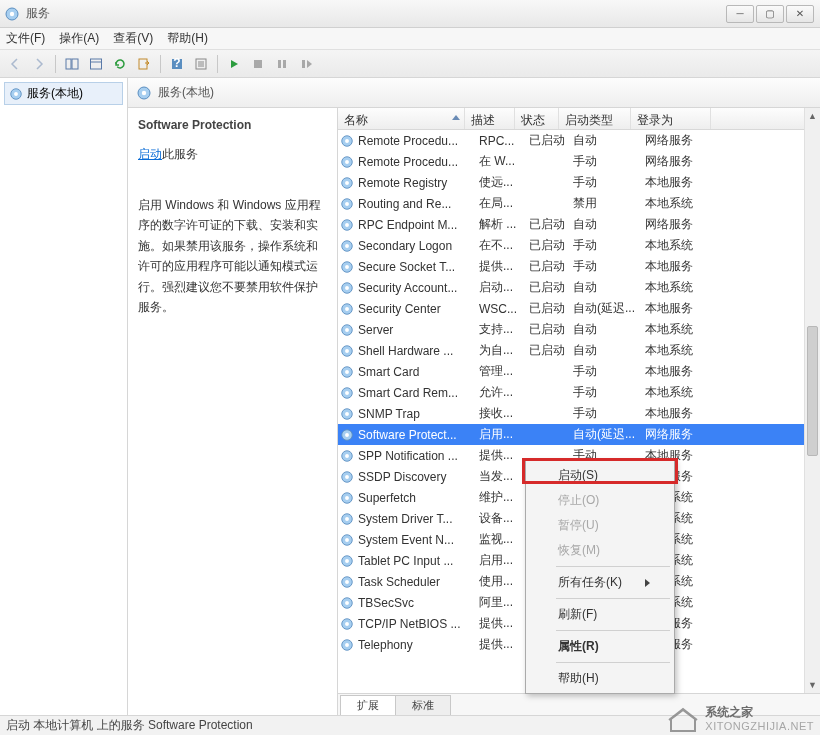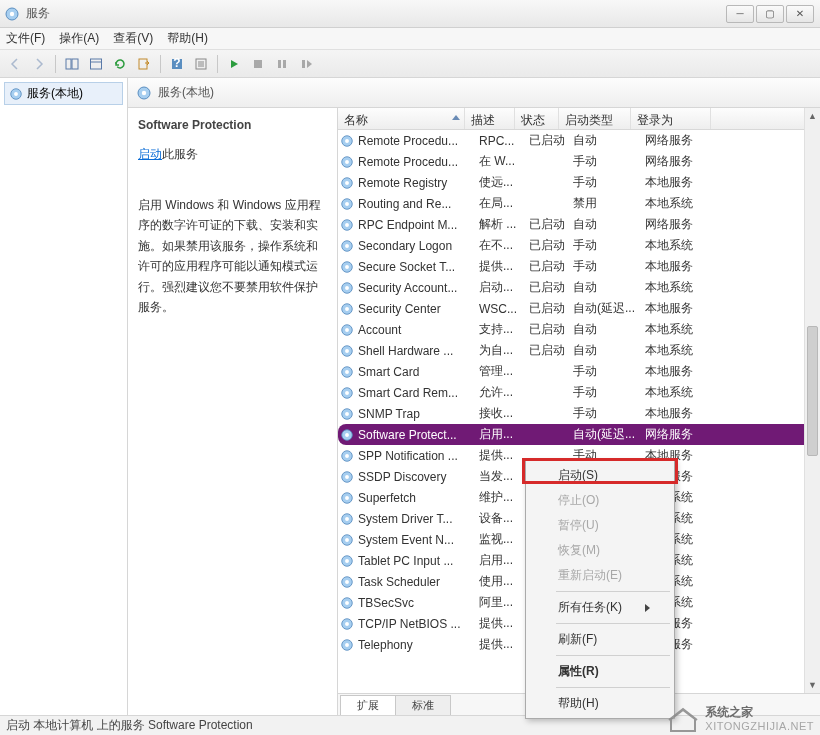--- a/index.html
+++ b/index.html
@@ -58,21 +58,21 @@
 
 .list-rows { flex: 1; overflow-y: auto; overflow-x: hidden; }
 .row { height: 21px; display: flex; align-items: center; padding-left: 2px; white-space: nowrap; }
 .row .gear-sm { width: 14px; height: 14px; margin-right: 4px; flex-shrink: 0; }
 .row .c { overflow: hidden; text-overflow: ellipsis; padding-right: 4px; color: #333; }
 .row .c-name { width: 121px; }
 .row .c-desc { width: 50px; }
 .row .c-status { width: 44px; }
 .row .c-startup { width: 72px; }
 .row .c-logon { width: 80px; }
-.row.selected { background: #701a75; border-radius: 8px; }
+.row.selected { background: #3b82f6; }
 .row.selected .c { color: #fff; }
 
 
 .bottom-tabs { height: 22px; border-top: 1px solid #d6d6d6; display: flex; align-items: flex-end; padding-left: 2px; background: #f7f7f7; }
 .bottom-tabs .tab { padding: 2px 16px; border: 1px solid #c8c8c8; border-bottom: none; background: #fff; margin-right: -1px; font-size: 11px; color: #444; cursor: pointer; }
 .bottom-tabs .tab.inactive { background: #eee; }
 
 
 .statusbar { height: 20px; background: #f2f2f2; border-top: 1px solid #d6d6d6; display: flex; align-items: center; padding: 0 6px; color: #444; }
 
@@ -334,21 +334,21 @@
               <span class="c c-desc">WSC...</span>
               <span class="c c-status">已启动</span>
               <span class="c c-startup">自动(延迟...</span>
               <span class="c c-logon">本地服务</span>
             </div>
             <div class="row">
               <svg class="gear-sm gear-svg" viewBox="0 0 16 16">
                 <circle class="c1" cx="8" cy="8" r="6"></circle>
                 <circle class="c2" cx="8" cy="8" r="2.2"></circle>
               </svg>
-              <span class="c c-name">Account</span>
+              <span class="c c-name">Server</span>
               <span class="c c-desc">支持...</span>
               <span class="c c-status">已启动</span>
               <span class="c c-startup">自动</span>
               <span class="c c-logon">本地系统</span>
             </div>
             <div class="row">
               <svg class="gear-sm gear-svg" viewBox="0 0 16 16">
                 <circle class="c1" cx="8" cy="8" r="6"></circle>
                 <circle class="c2" cx="8" cy="8" r="2.2"></circle>
               </svg>
@@ -531,21 +531,20 @@
 
 <div class="statusbar">
   <span>启动 本地计算机 上的服务 Software Protection</span>
 </div>
 
 <div class="context-menu">
   <div class="ctx-item">启动(S)</div>
   <div class="ctx-item disabled">停止(O)</div>
   <div class="ctx-item disabled">暂停(U)</div>
   <div class="ctx-item disabled">恢复(M)</div>
-  <div class="ctx-item disabled">重新启动(E)</div>
   <div class="ctx-sep"></div>
   <div class="ctx-item">
       <span>所有任务(K)</span>
       <span class="ctx-arrow"></span>
     </div>
   <div class="ctx-sep"></div>
   <div class="ctx-item">刷新(F)</div>
   <div class="ctx-sep"></div>
   <div class="ctx-item">
       <b>属性(R)</b>

